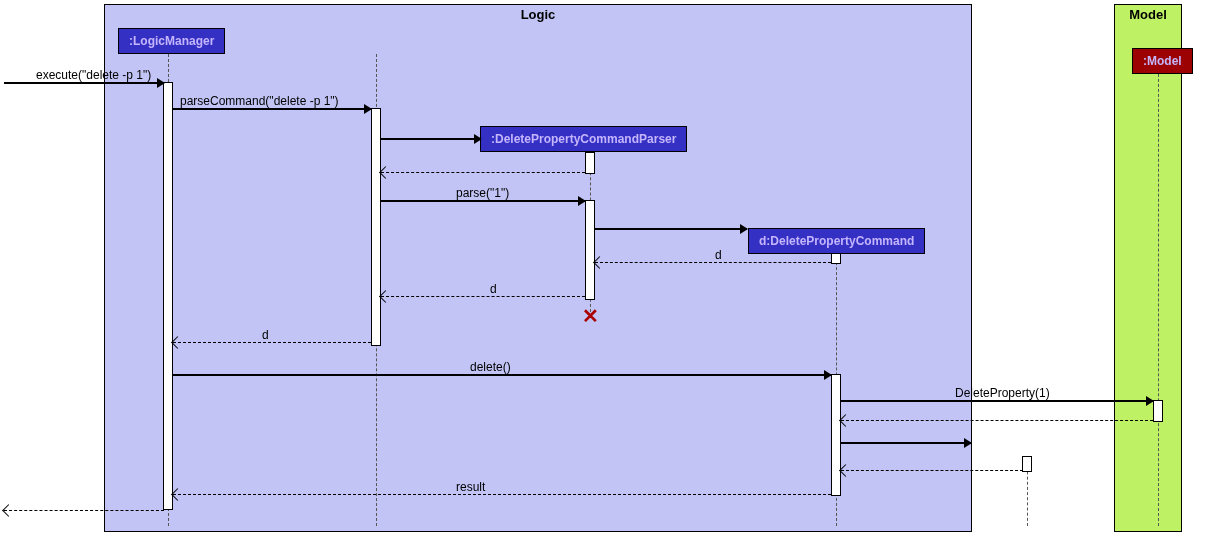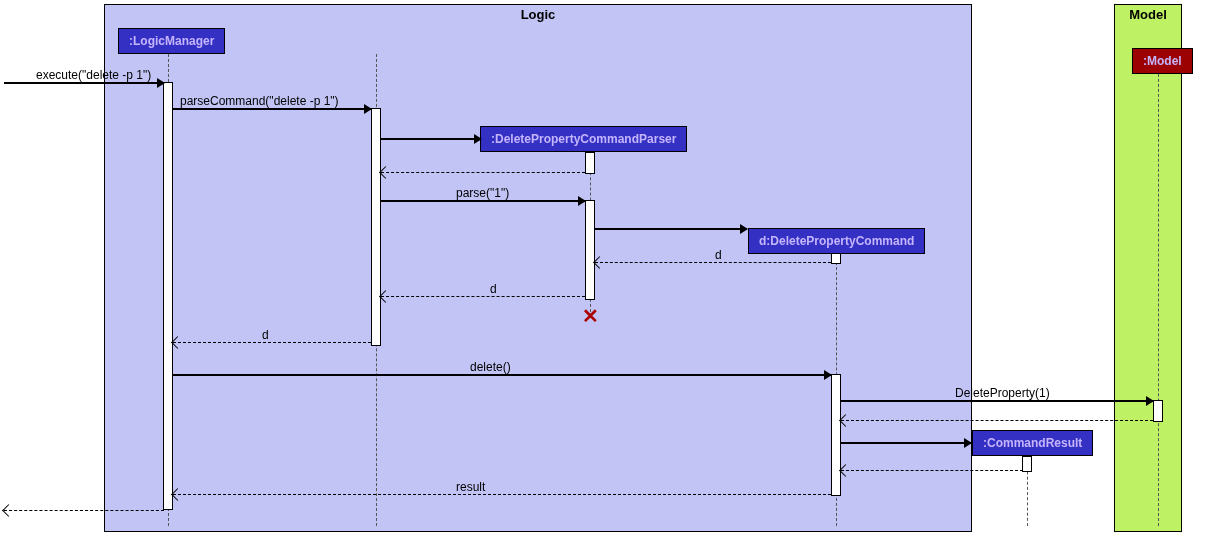--- a/index.html
+++ b/index.html
@@ -27,21 +27,20 @@
   <div class="frame logic-frame">
     <div class="frame-label">Logic</div>
   </div>
   <div class="frame model-frame">
     <div class="frame-label">Model</div>
   </div>
 
   <div class="lifeline-box" style="left:118px; top:28px;">:LogicManager</div>
   <div class="lifeline-box" style="left:480px; top:126px;">:DeletePropertyCommandParser</div>
   <div class="lifeline-box" style="left:748px; top:228px;">d:DeletePropertyCommand</div>
-  <div class="lifeline-box" style="left:972px; top:430px;">:CommandResult</div>
   <div class="lifeline-box model-box" style="left:1132px; top:28px;margin-top:20px;">:Model</div>
 
   <div class="lifeline" style="left:168px; top:54px; height:472px;"></div>
   <div class="lifeline" style="left:376px; top:54px; height:472px;"></div>
   <div class="lifeline" style="left:590px; top:152px; height:160px;"></div>
   <div class="lifeline" style="left:836px; top:242px; height:284px;"></div>
   <div class="lifeline" style="left:1027px; top:456px; height:70px;"></div>
   <div class="lifeline" style="left:1158px; top:54px; height:472px;"></div>
 
   <div class="activation" style="left:163px; top:82px; height:428px;"></div>

